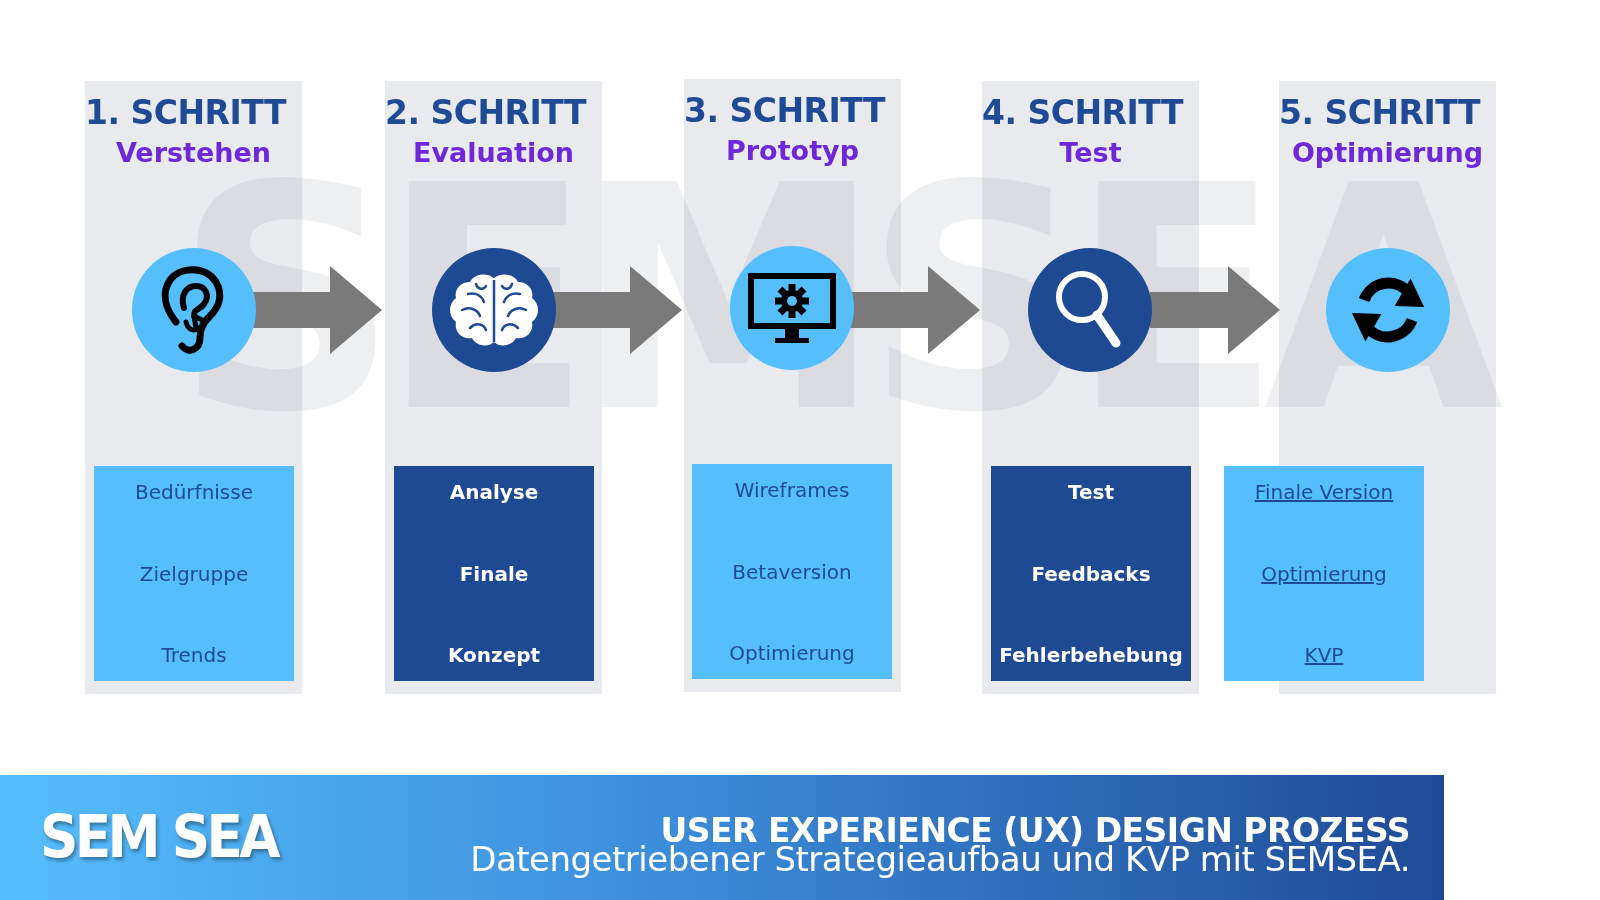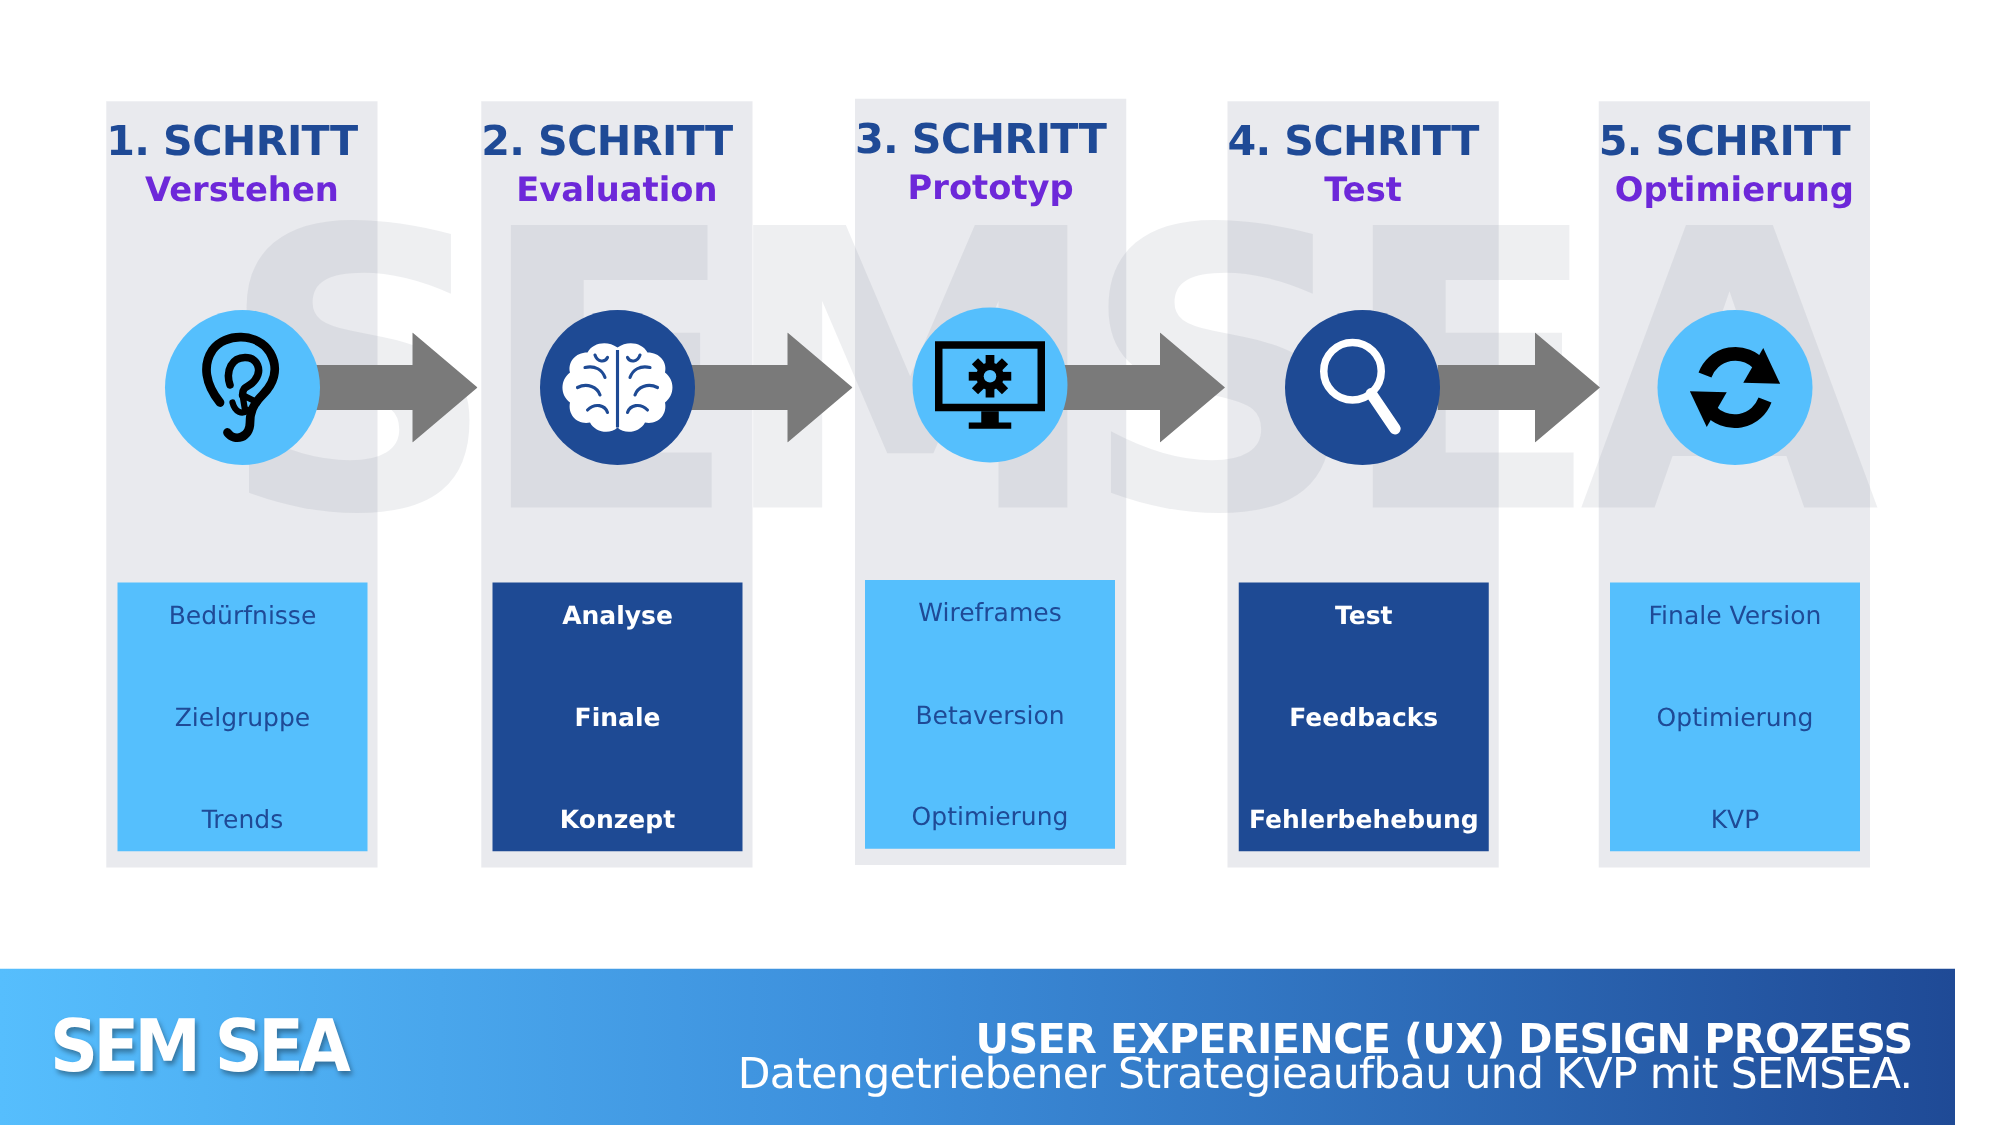--- a/index.html
+++ b/index.html
@@ -42,21 +42,21 @@
     position: absolute; width: 200px; height: 215px; top: 466px; z-index: 3;
     display: flex; flex-direction: column; align-items: center; justify-content: space-between;
     padding: 14px 0;
   }
   .box.light { background: #55bffd; color: #1f4a96; }
   .box.dark { background: #1e4a94; color: #ffffff; gap: 47px; }
   .box span { font-size: 20px; white-space: nowrap; }
   .box.dark span { font-weight: bold; }
 
   .footer {
-    position: absolute; left: 0; top: 775px; width: 1564px; height: 125px;
+    position: absolute; left: 0; top: 775px; width: 1444px; height: 125px;
     background: linear-gradient(90deg, #56befd 0%, #3c8edb 45%, #1f4a96 100%);
     z-index: 6;
   }
   .logo {
     position: absolute; left: 40px; top: 28px; color: #ffffff; font-weight: bold;
     font-size: 58px; letter-spacing: -4px; text-shadow: 2px 3px 4px rgba(0,0,0,0.35);
     white-space: nowrap; transform: scaleX(0.92); transform-origin: left center;
   }
   .footer-title {
     position: absolute; right: 34px; top: 24px; color: #ffffff; font-weight: bold;
@@ -173,21 +173,21 @@
   <div class="col-sub">Optimierung</div>
 </div>
 <div class="circle light" style="left:1326px;">
   <svg width="92" height="80" viewBox="0 0 92 80">
     <path d="M22 30 A26 26 0 0 1 66 22" fill="none" stroke="#000" stroke-width="11"></path>
     <polygon points="58,12 84,30 58,44" fill="#000" transform="rotate(30 70 30)"></polygon>
     <path d="M70 50 A26 26 0 0 1 26 58" fill="none" stroke="#000" stroke-width="11"></path>
     <polygon points="34,68 8,50 34,36" fill="#000" transform="rotate(30 22 50)"></polygon>
   </svg>
 </div>
-<div class="box light" style="left:1288px;">
+<div class="box light" style="left:1224px;text-decoration:underline;">
   <span>Finale Version</span>
   <span>Optimierung</span>
   <span>KVP</span>
 </div>
 
 <div class="footer">
   <div class="logo">SEM SEA</div>
   <div class="footer-title">USER EXPERIENCE (UX) DESIGN PROZESS</div>
   <div class="footer-sub">Datengetriebener Strategieaufbau und KVP mit SEMSEA.</div>
 </div>

